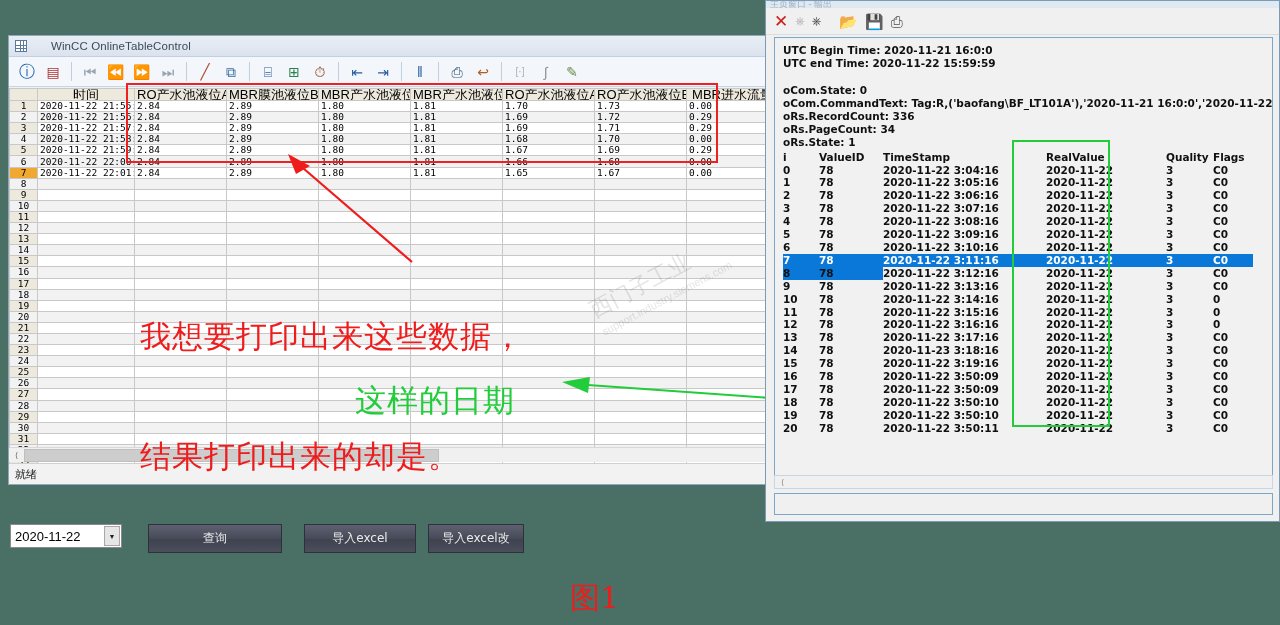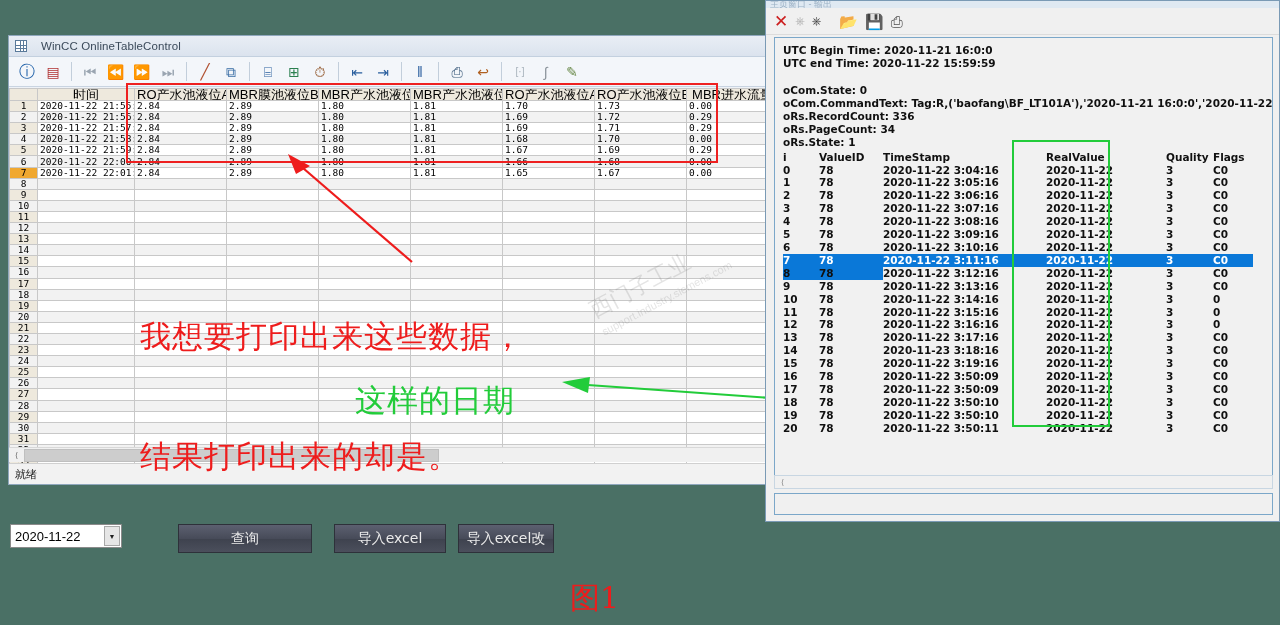--- a/index.html
+++ b/index.html
@@ -15,21 +15,21 @@
   
   .wincc-window {
     position: absolute; left: 8px; top: 35px;
     width: 772px; height: 450px;
     background: #eef2f7;
     border: 1px solid #8fa7bd;
   }
   .wincc-titlebar {
     height: 21px;
     background: linear-gradient(180deg,#e9eef5 0%, #dbe3ee 100%);
-    display: flex; align-items: center; gap: 14px;
+    display: flex; align-items: center; gap: 24px;
     padding: 0 6px;
     border-bottom: 1px solid #c3d0df;
   }
   .wincc-title-text {
     font-size: 11.5px; color: #3b4a5a; letter-spacing: .1px;
   }
   .grid-icon {
     width: 12px; height: 12px; border: 1px solid #5a7a9a;
     background:
       linear-gradient(#5a7a9a,#5a7a9a) 0 3.6px/100% 1px no-repeat,
@@ -154,24 +154,23 @@
   .combo-arrow {
     width: 16px; height: 20px; margin-right: 1px;
     background: #e6e6e6; border: 1px solid #a8a8a8;
     display: flex; align-items: center; justify-content: center;
     font-size: 7px; color: #202020;
   }
   .btn3d {
     position: absolute; top: 524px; height: 29px;
     background: linear-gradient(180deg,#5c6070 0%, #474b59 50%, #3e424e 51%, #4b4f5c 100%);
     border: 1px solid #2e313a;
-    color: #ebebeb; font-size: 14px;
+    color: #ebebeb; font-size: 12px;
     display: flex; align-items: center; justify-content: center;
     font-family: "DejaVu Sans", "Liberation Sans", sans-serif;
-    margin-left: 30px;
   }
   #btn-query  { left: 148px; width: 134px; }
   #btn-excel  { left: 304px; width: 112px; }
   #btn-excel2 { left: 428px; width: 96px; }
 
   .fig-caption {
     position: absolute; left: 570px; top: 578px;
     font-size: 30px; color: #ee1c1c;
     font-family: "DejaVu Serif","Liberation Serif", serif;
   }

